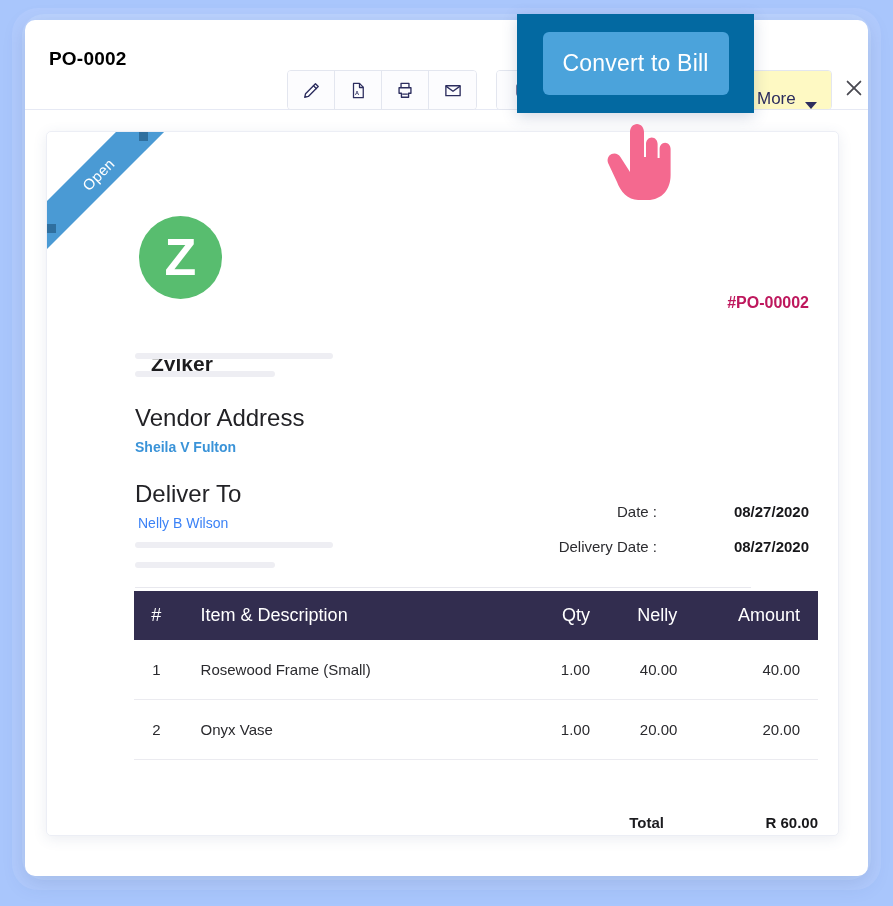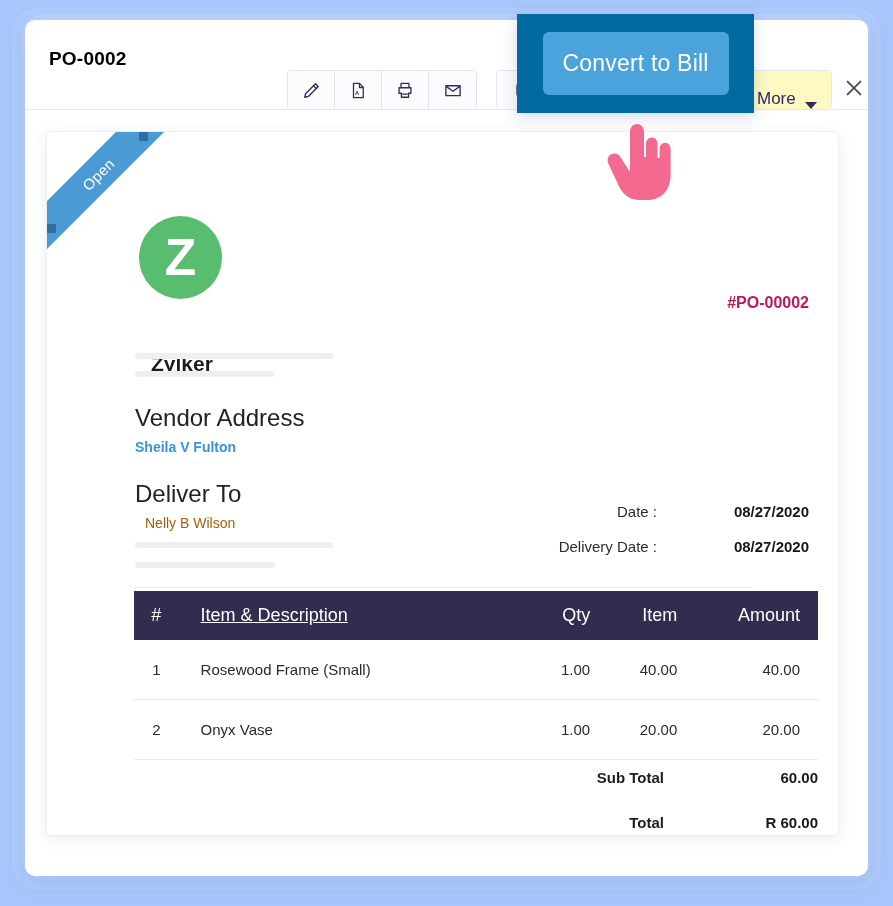--- a/index.html
+++ b/index.html
@@ -270,24 +270,24 @@
   .vendor-name {
     position: absolute;
     left: 88px;
     top: 307px;
     font-size: 14px;
     font-weight: bold;
     color: #3a93d8;
   }
   .deliver-name {
     position: absolute;
-    left: 98px;
+    left: 91px;
     top: 383px;
     font-size: 14px;
-    color: #a16207;
+    color: #3b82f6;
   }
 
   .doc-title {
     position: absolute;
     right: 29px;
     top: 104px;
     font-size: 34px;
     font-weight: bold;
     color: #121214;
     letter-spacing: -0.3px;
@@ -346,21 +346,21 @@
   }
   .items-table thead th {
     background: #322d4f;
     color: #ffffff;
     font-weight: 400;
     font-size: 18px;
     padding: 14px 0;
     text-align: right;
   }
   .items-table thead th.c-num { text-align: center; width: 48px; }
-  .items-table thead th.c-desc { text-align: left; width: 330px; padding-left: 22px; text-decoration: underline;}
+  .items-table thead th.c-desc { text-align: left; width: 330px; padding-left: 22px;}
   .items-table thead th.c-qty { width: 86px; }
   .items-table thead th.c-rate { width: 92px; padding-right: 6px;}
   .items-table thead th.c-amt { width: 122px; padding-right: 18px; }
 
   .items-table tbody td {
     font-size: 15px;
     color: #2a2a2e;
     padding: 21px 0;
     text-align: right;
     border-bottom: 1px solid #ebebf0;
@@ -513,21 +513,21 @@
     </div>
 
     <div class="doc-divider"></div>
 
     <table class="items-table">
       <thead>
         <tr>
           <th class="c-num">#</th>
           <th class="c-desc">Item &amp; Description</th>
           <th class="c-qty">Qty</th>
-          <th class="c-rate">Item</th>
+          <th class="c-rate">Nelly</th>
           <th class="c-amt">Amount</th>
         </tr>
       </thead>
       <tbody>
         <tr>
           <td class="c-num">1</td>
           <td class="c-desc">Rosewood Frame (Small)</td>
           <td class="c-qty">1.00</td>
           <td class="c-rate">40.00</td>
           <td class="c-amt">40.00</td>
@@ -535,24 +535,20 @@
         <tr>
           <td class="c-num">2</td>
           <td class="c-desc">Onyx Vase</td>
           <td class="c-qty">1.00</td>
           <td class="c-rate">20.00</td>
           <td class="c-amt">20.00</td>
         </tr>
       </tbody>
     </table>
 
-    <div class="total-row total-sub">
-      <span class="t-label">Sub Total</span>
-      <span class="t-val">60.00</span>
-    </div>
     <div class="total-row total-grand">
       <span class="t-label">Total</span>
       <span class="t-val">R 60.00</span>
     </div>
 
   </div>
 </div>
 
 <div class="popup">
   <div class="convert-btn">Convert to Bill</div>

